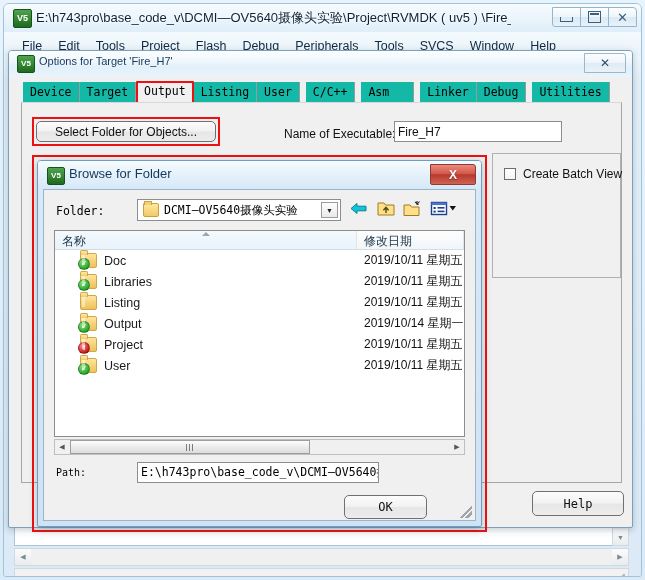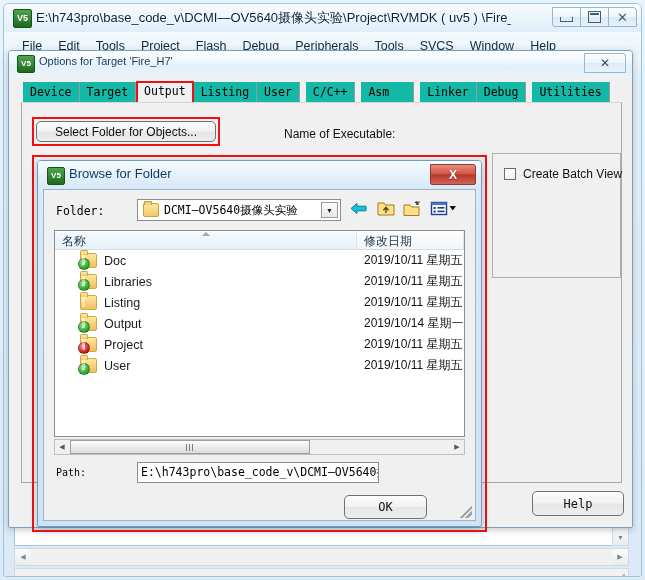--- a/index.html
+++ b/index.html
@@ -459,20 +459,21 @@
     </div>
 
     <div class="tabpanel">
 
       <div class="redbox" style="left:10px;top:14px;width:188px;height:29px;"></div>
       <div class="btn" style="position:absolute;left:14px;top:18px;width:180px;height:21px;">
         <span>Select Folder for Objects...</span>
       </div>
 
       <div class="lbl" style="position:absolute;left:262px;top:24px;">Name of Executable:</div>
+      <div class="tbox" style="position:absolute;left:372px;top:18px;width:168px;height:21px;">Fire_H7</div>
 
       <div class="grouppanel" style="left:470px;top:50px;width:129px;height:125px;">
         <span class="chk" style="left:11px;top:14px;"></span>
         <span class="lbl" style="position:absolute;left:30px;top:13px;">Create Batch View</span>
       </div>
     </div>
 
     <div class="btn" style="position:absolute;left:523px;top:440px;width:92px;height:25px;
                 font-family:'DejaVu Sans Mono','Liberation Mono',monospace;font-size:12px;">
       <span>Help</span>

